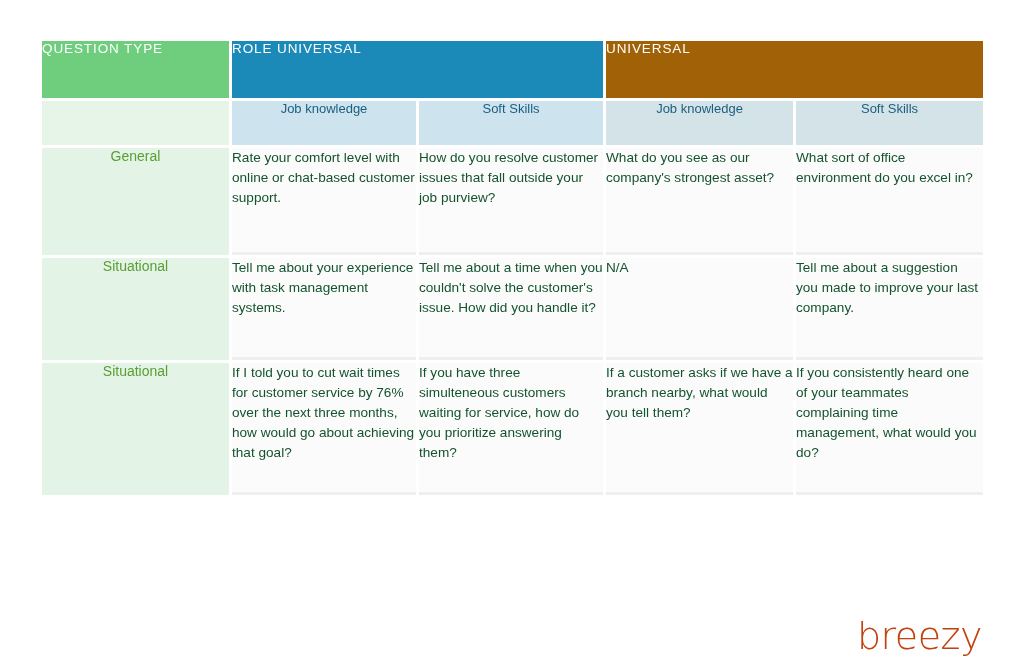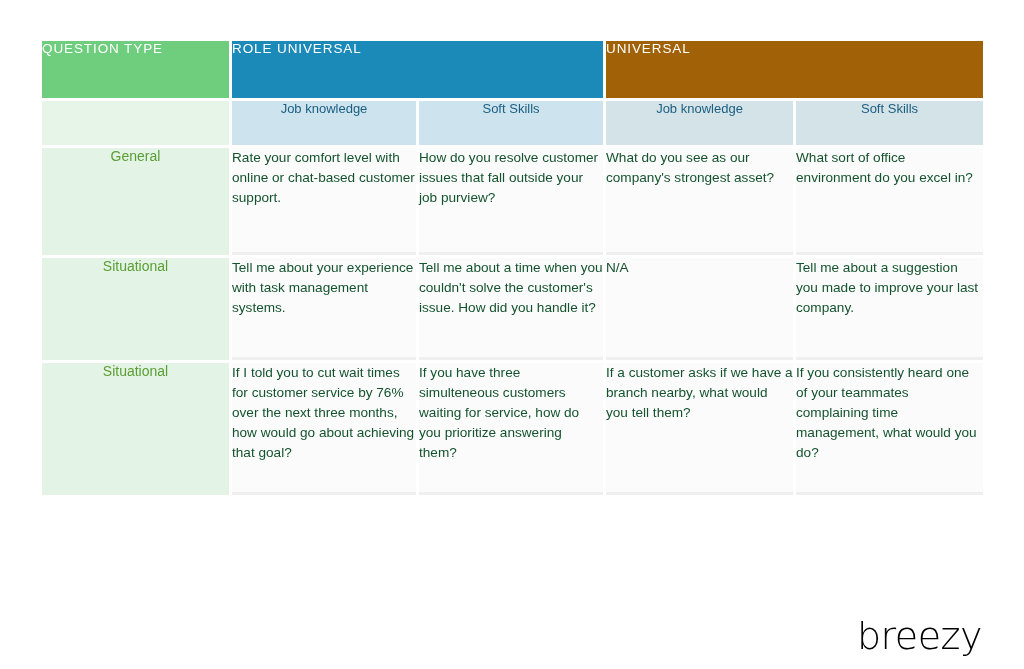--- a/index.html
+++ b/index.html
@@ -109,21 +109,21 @@
 
   
   .brand {
     position: absolute;
     right: 42px;
     bottom: 14px;
     font-family: "DejaVu Sans", sans-serif;
     font-size: 38px;
     font-weight: 300;
     letter-spacing: -0.5px;
-    color: #000000;
+    color: #c2410c;
     line-height: 1;
     margin-left: 43px;
   }
 </style>
 </head>
 <body>
 
 <div id="page">
 
   <table class="matrix">

